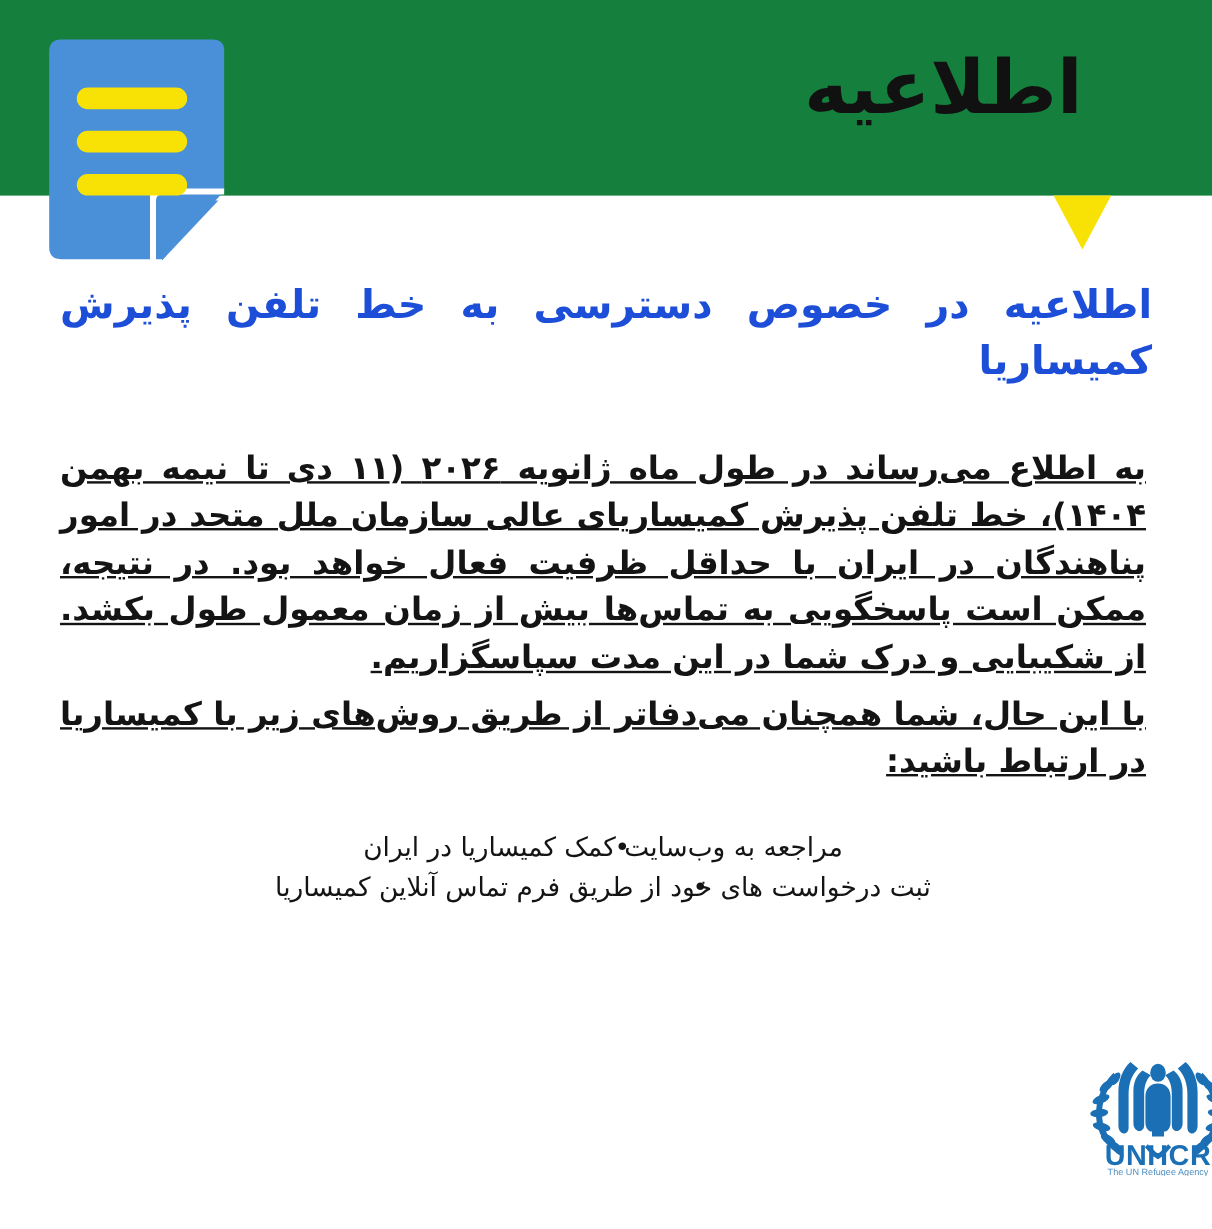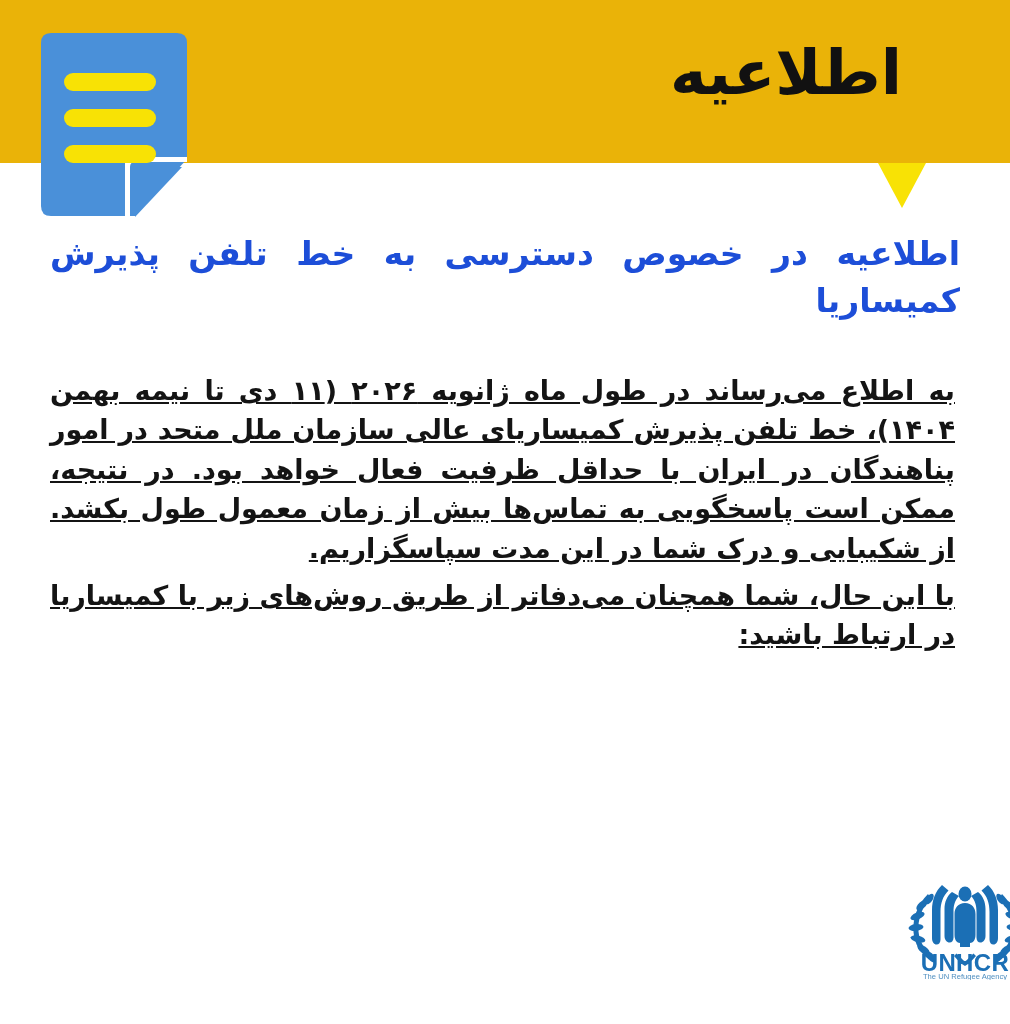--- a/index.html
+++ b/index.html
@@ -15,21 +15,21 @@
     font-family: "DejaVu Sans", "Liberation Sans", sans-serif;
   }
 
   
   .banner {
     position: absolute;
     left: 0;
     top: 0;
     width: 1010px;
     height: 163px;
-    background: #eab308;
+    background: #15803d;
   }
   .banner-tail {
     position: absolute;
     left: 878px;
     top: 163px;
     width: 0;
     height: 0;
     border-left: 24px solid transparent;
     border-right: 24px solid transparent;
     border-top: 45px solid #f8e205;
@@ -173,20 +173,22 @@
 
 <div class="content">
 
   <div class="headline">اطلاعیه در خصوص دسترسی به خط تلفن پذیرش کمیساریا</div>
 
   <div class="para para-1">به اطلاع می‌رساند در طول ماه ژانویه ۲۰۲۶ (۱۱ دی تا نیمه بهمن ۱۴۰۴)، خط تلفن پذیرش کمیساریای عالی سازمان ملل متحد در امور پناهندگان در ایران با حداقل ظرفیت فعال خواهد بود. در نتیجه، ممکن است پاسخگویی به تماس‌ها بیش از زمان معمول طول بکشد. از شکیبایی و درک شما در این مدت سپاسگزاریم.</div>
 
   <div class="para para-2">با این حال، شما همچنان می‌دفاتر از طریق روش‌های زیر با کمیساریا در ارتباط باشید:</div>
 
   <ul class="bullets">
+    <li class="b1"><span class="btext">مراجعه به وب‌سایت کمک کمیساریا در ایران</span></li>
+    <li class="b2"><span class="btext">ثبت درخواست های خود از طریق فرم تماس آنلاین کمیساریا</span></li>
   </ul>
 
 </div>
 
 <div class="unhcr-logo">
   <svg viewBox="0 0 126 108" width="126" height="108" xmlns="http://www.w3.org/2000/svg">
     <g fill="#1b6fb5">
 
       <ellipse cx="63" cy="22" rx="6.5" ry="7.5"></ellipse>
       <path d="M63 31 C56 31 52.5 36 52.5 42 L52.5 63 C52.5 68 55 71 58 71 L58 75 L68 75 L68 71 C71 71 73.5 68 73.5 63 L73.5 42 C73.5 36 70 31 63 31 Z"></path>

